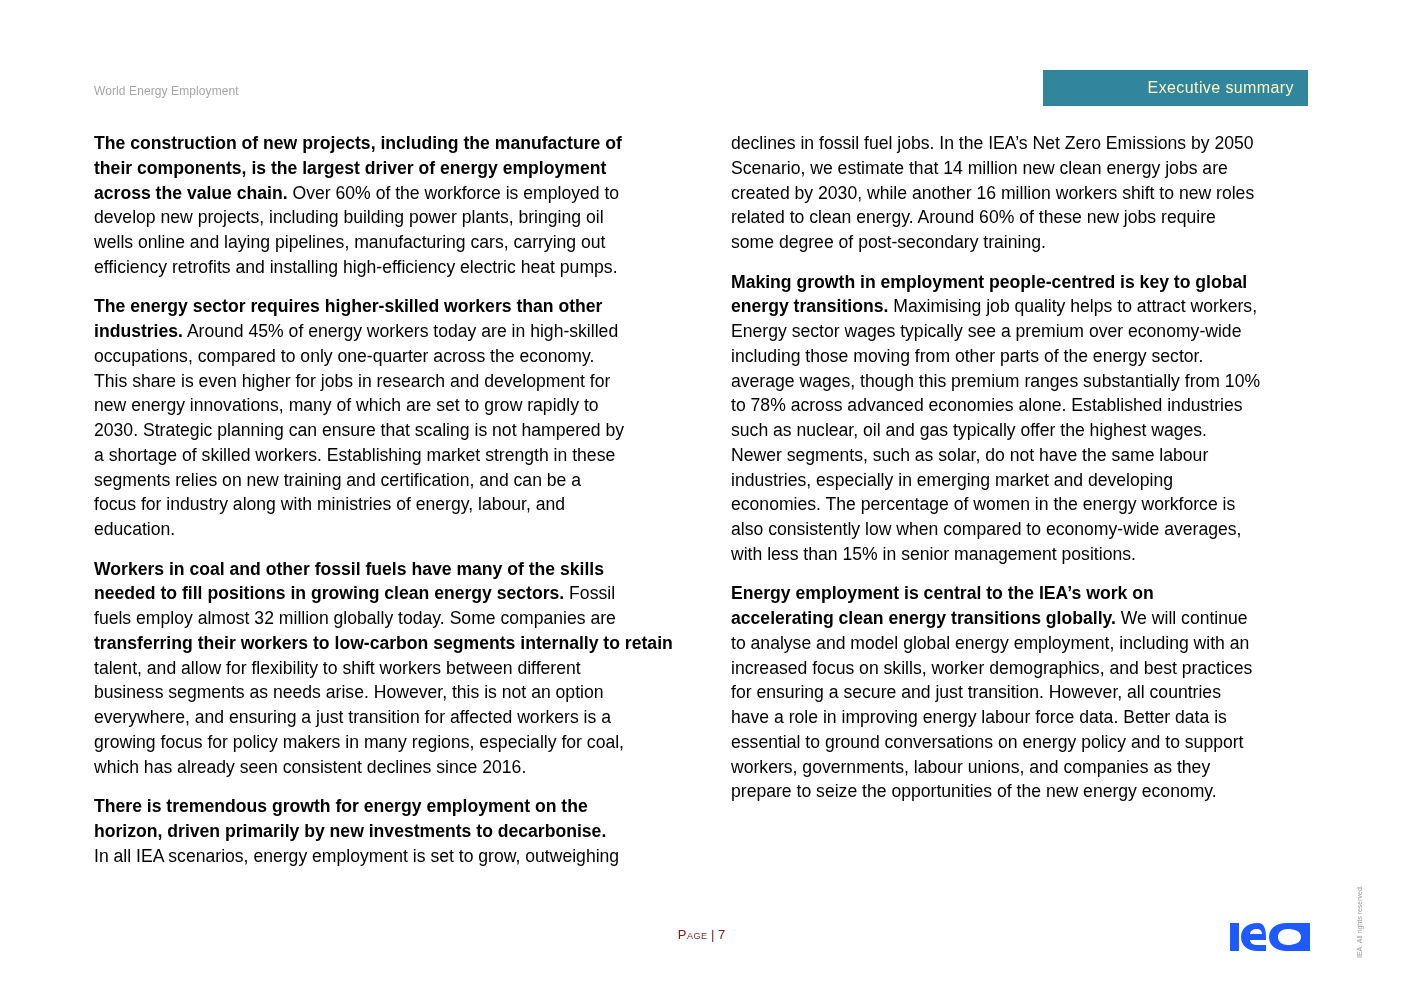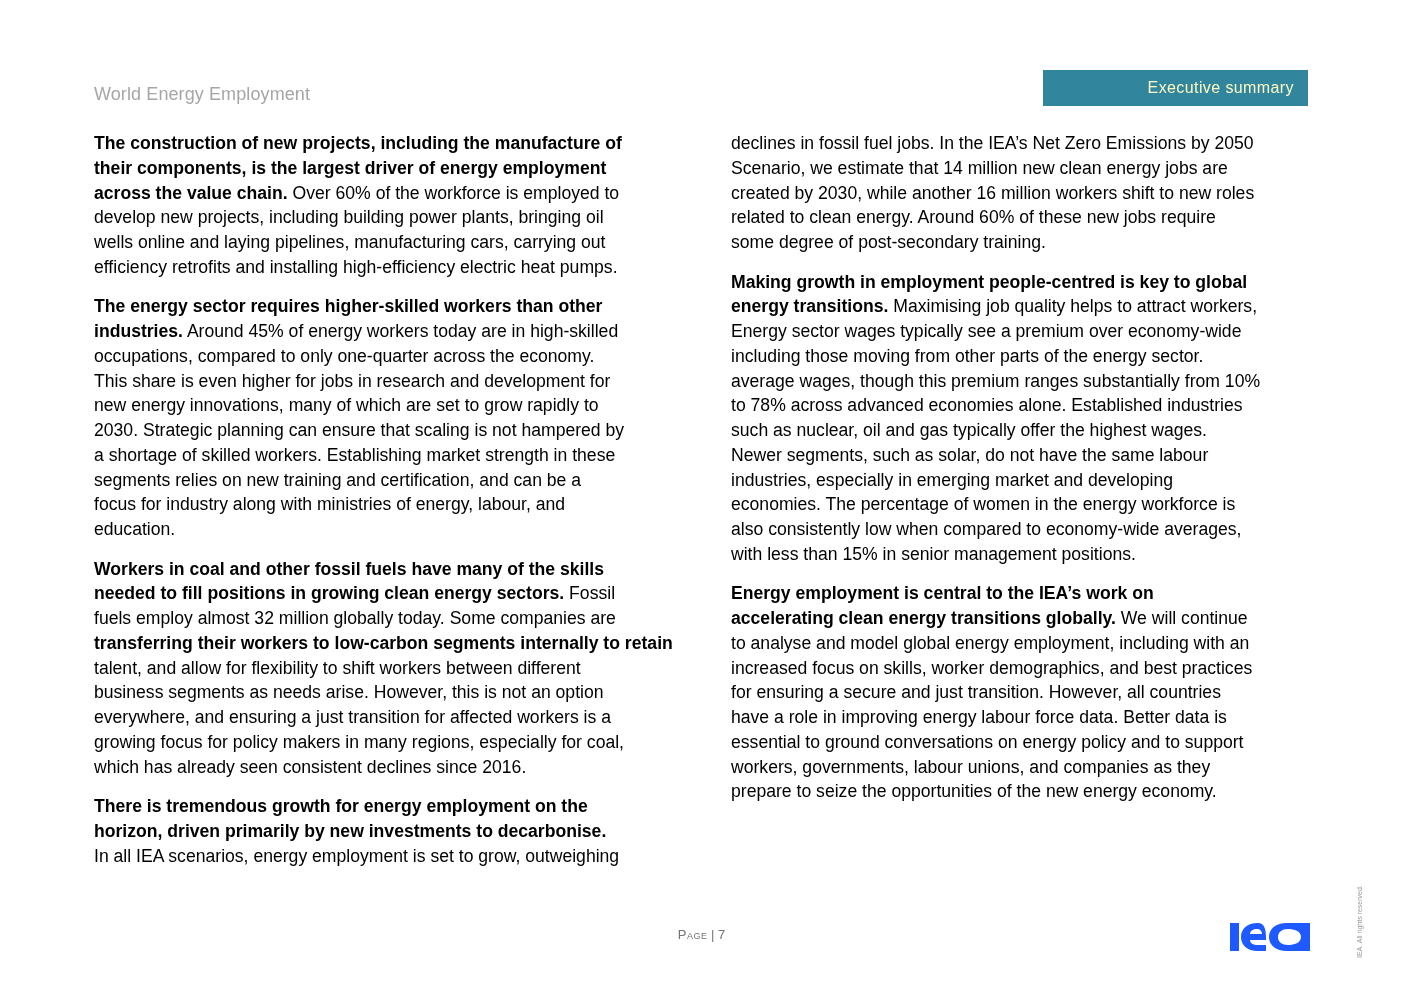--- a/index.html
+++ b/index.html
@@ -12,21 +12,21 @@
       height: 992px;
       position: relative;
       overflow: hidden;
       font-family: "Liberation Sans", sans-serif;
       color: #000000;
     }
     .running-head {
       position: absolute;
       left: 94px;
       top: 84px;
-      font-size: 18px;
+      font-size: 12px;
       color: #a6a6a6;
       font-family: "Liberation Sans", sans-serif;
       letter-spacing: 0.1px;
     }
     .section-tab {
       position: absolute;
       left: 1043px;
       top: 70px;
       width: 265px;
       height: 36px;
@@ -59,21 +59,21 @@
     .para b { font-weight: bold; }
     .line { display: block; }
     .page-number {
       position: absolute;
       left: 0;
       width: 1403px;
       top: 927px;
       text-align: center;
       font-size: 13px;
       font-family: "Liberation Sans", sans-serif;
-      color: #737373;
+      color: #7f1d1d;
     }
     .page-number .sc {
       font-variant: small-caps;
       letter-spacing: 0.5px;
     }
     .logo {
       position: absolute;
       left: 1230px;
       top: 917px;
       width: 80px;

